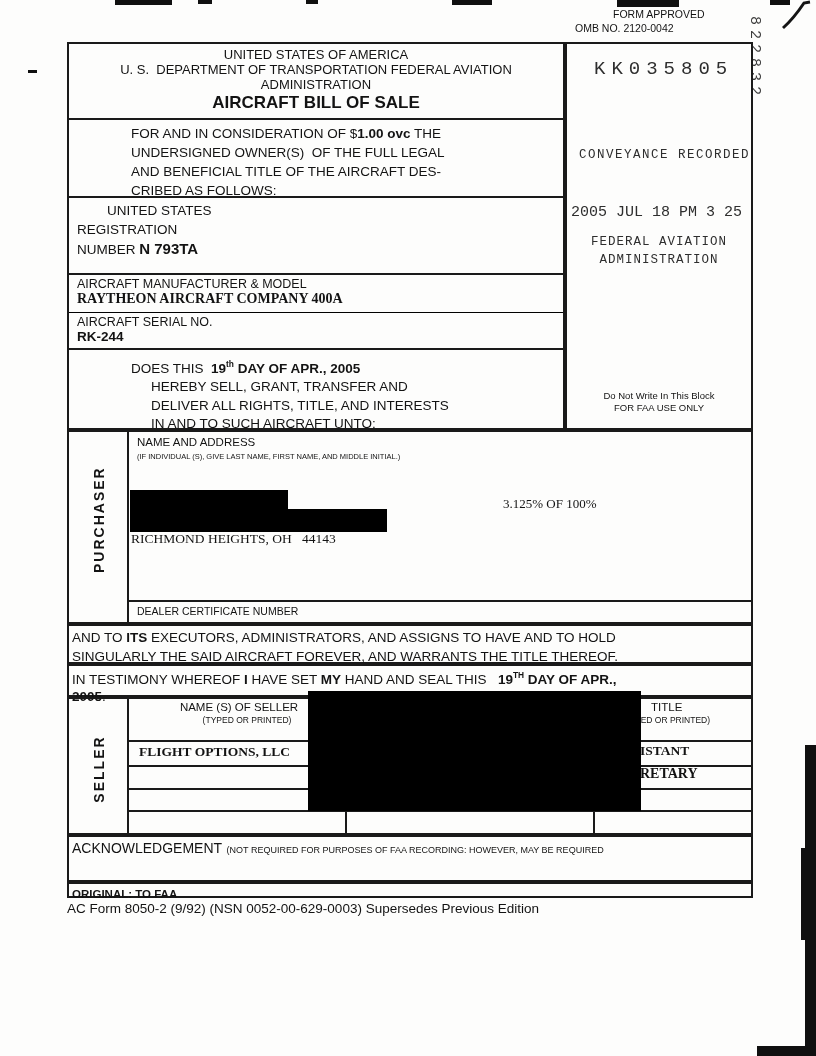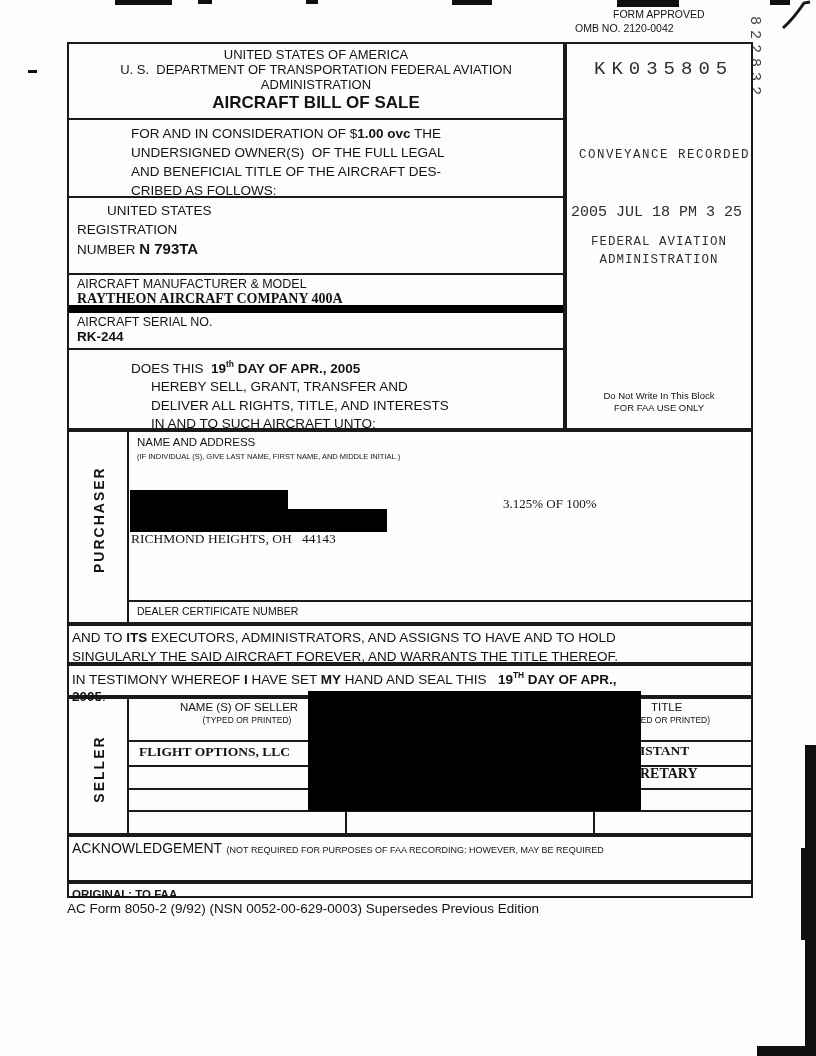--- a/index.html
+++ b/index.html
@@ -68,21 +68,21 @@
       <div>AND BENEFICIAL TITLE OF THE AIRCRAFT DES-</div>
       <div>CRIBED AS FOLLOWS:</div>
     </div>
 
     <div style="height:77px;border-bottom:2px solid #1a1a1a;box-sizing:border-box;padding:3px 0 0 8px;font-size:13.5px;line-height:19px">
       <div style="padding-left:30px">UNITED STATES</div>
       <div>REGISTRATION</div>
       <div><span>NUMBER</span>&nbsp;<span class="b" style="font-size:15px">N 793TA</span></div>
     </div>
 
-    <div style="height:38px;border-bottom:8px solid #000000;box-sizing:border-box;padding:2px 0 0 8px">
+    <div style="height:38px;border-bottom:1px solid #000000;box-sizing:border-box;padding:2px 0 0 8px">
       <div style="font-size:12.5px">AIRCRAFT MANUFACTURER &amp; MODEL</div>
       <div class="serif b" style="font-size:14px">RAYTHEON AIRCRAFT COMPANY 400A</div>
     </div>
 
     <div style="height:37px;border-bottom:2px solid #1a1a1a;box-sizing:border-box;padding:2px 0 0 8px">
       <div style="font-size:12.5px">AIRCRAFT SERIAL NO.</div>
       <div class="b" style="font-size:13.5px">RK-244</div>
     </div>
 
     <div style="height:88px;box-sizing:border-box;padding:5px 2px 0 62px;font-size:13.5px;line-height:18.5px">

